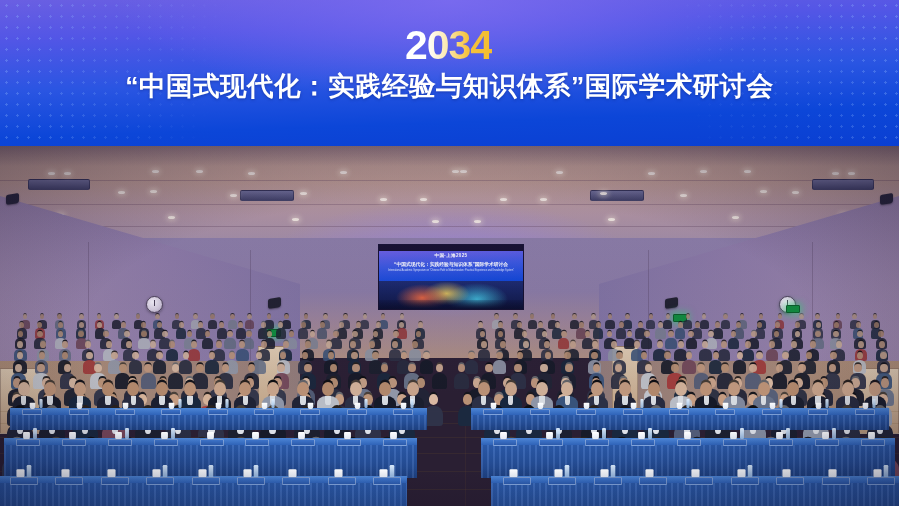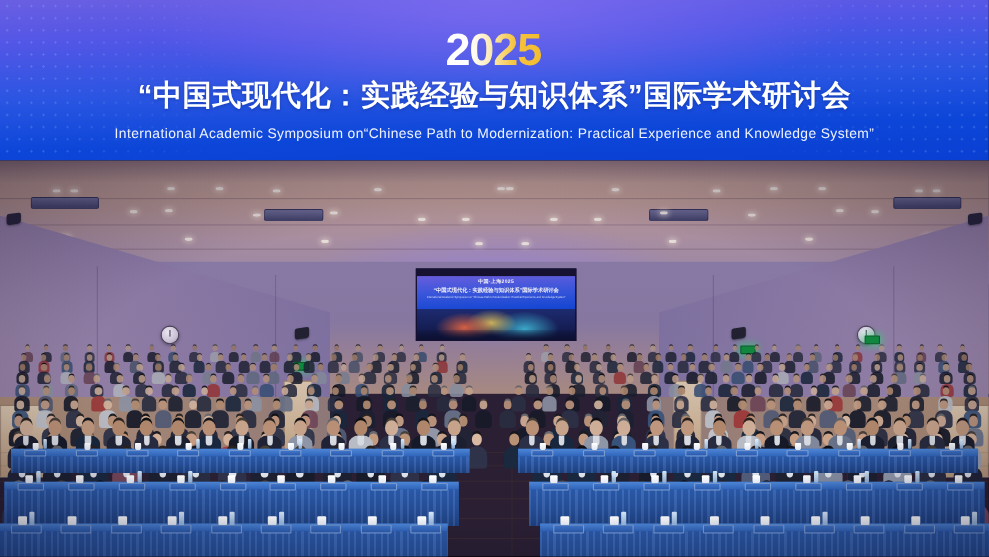--- a/index.html
+++ b/index.html
@@ -158,26 +158,25 @@
 <body>
 
 <div id="screen">
 
   <div id="banner">
     <div class="dots left"></div>
     <div class="dots right"></div>
 
     <div id="logo">
       <div class="logo-inner">
-        <span class="logo-year">2025</span>
+        <span class="logo-year">2034</span>
       </div>
     </div>
 
     <div id="title-cn">“中国式现代化：实践经验与知识体系”国际学术研讨会</div>
-    <div id="title-en">International Academic Symposium on“Chinese Path to Modernization: Practical Experience and Knowledge System”</div>
   </div>
 
   <div id="photo">
 
     <div class="ceiling"></div>
     <div class="ceil-seam" style="top:34px"></div>
     <div class="ceil-seam" style="top:58px"></div>
     <div class="ceil-seam" style="top:80px"></div>
     <div class="ceil-seam" style="top:98px"></div>
 

